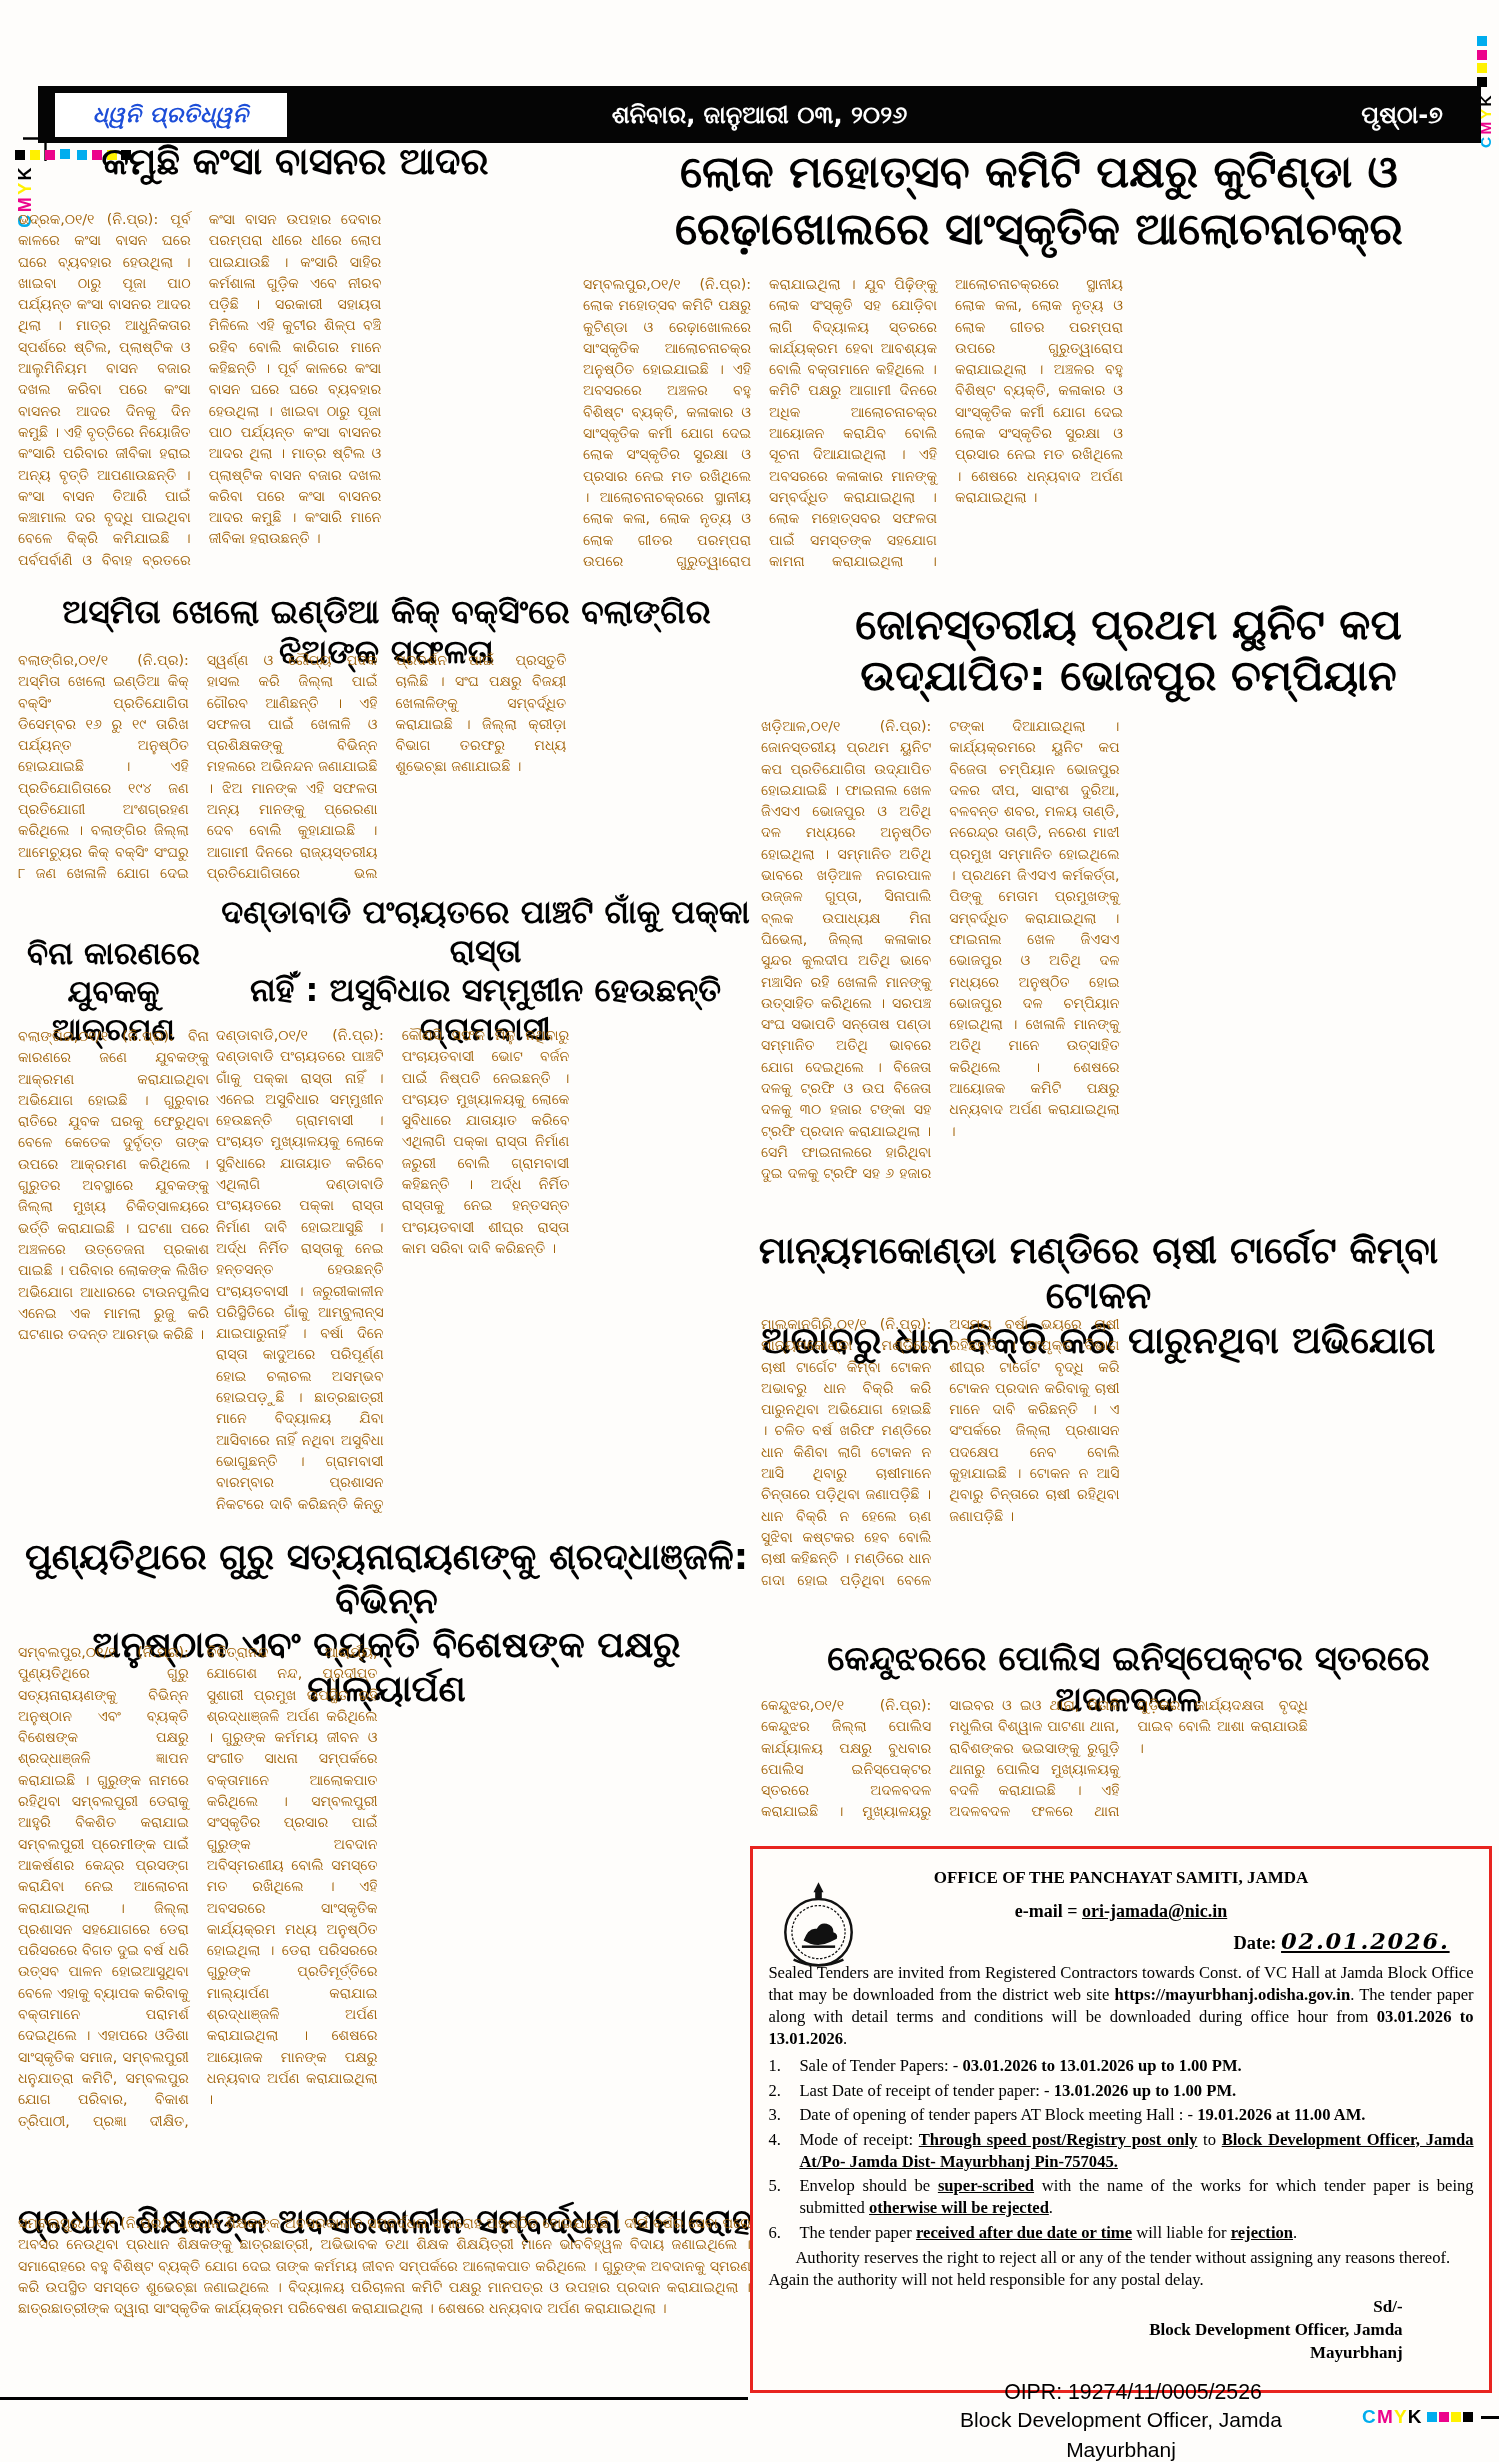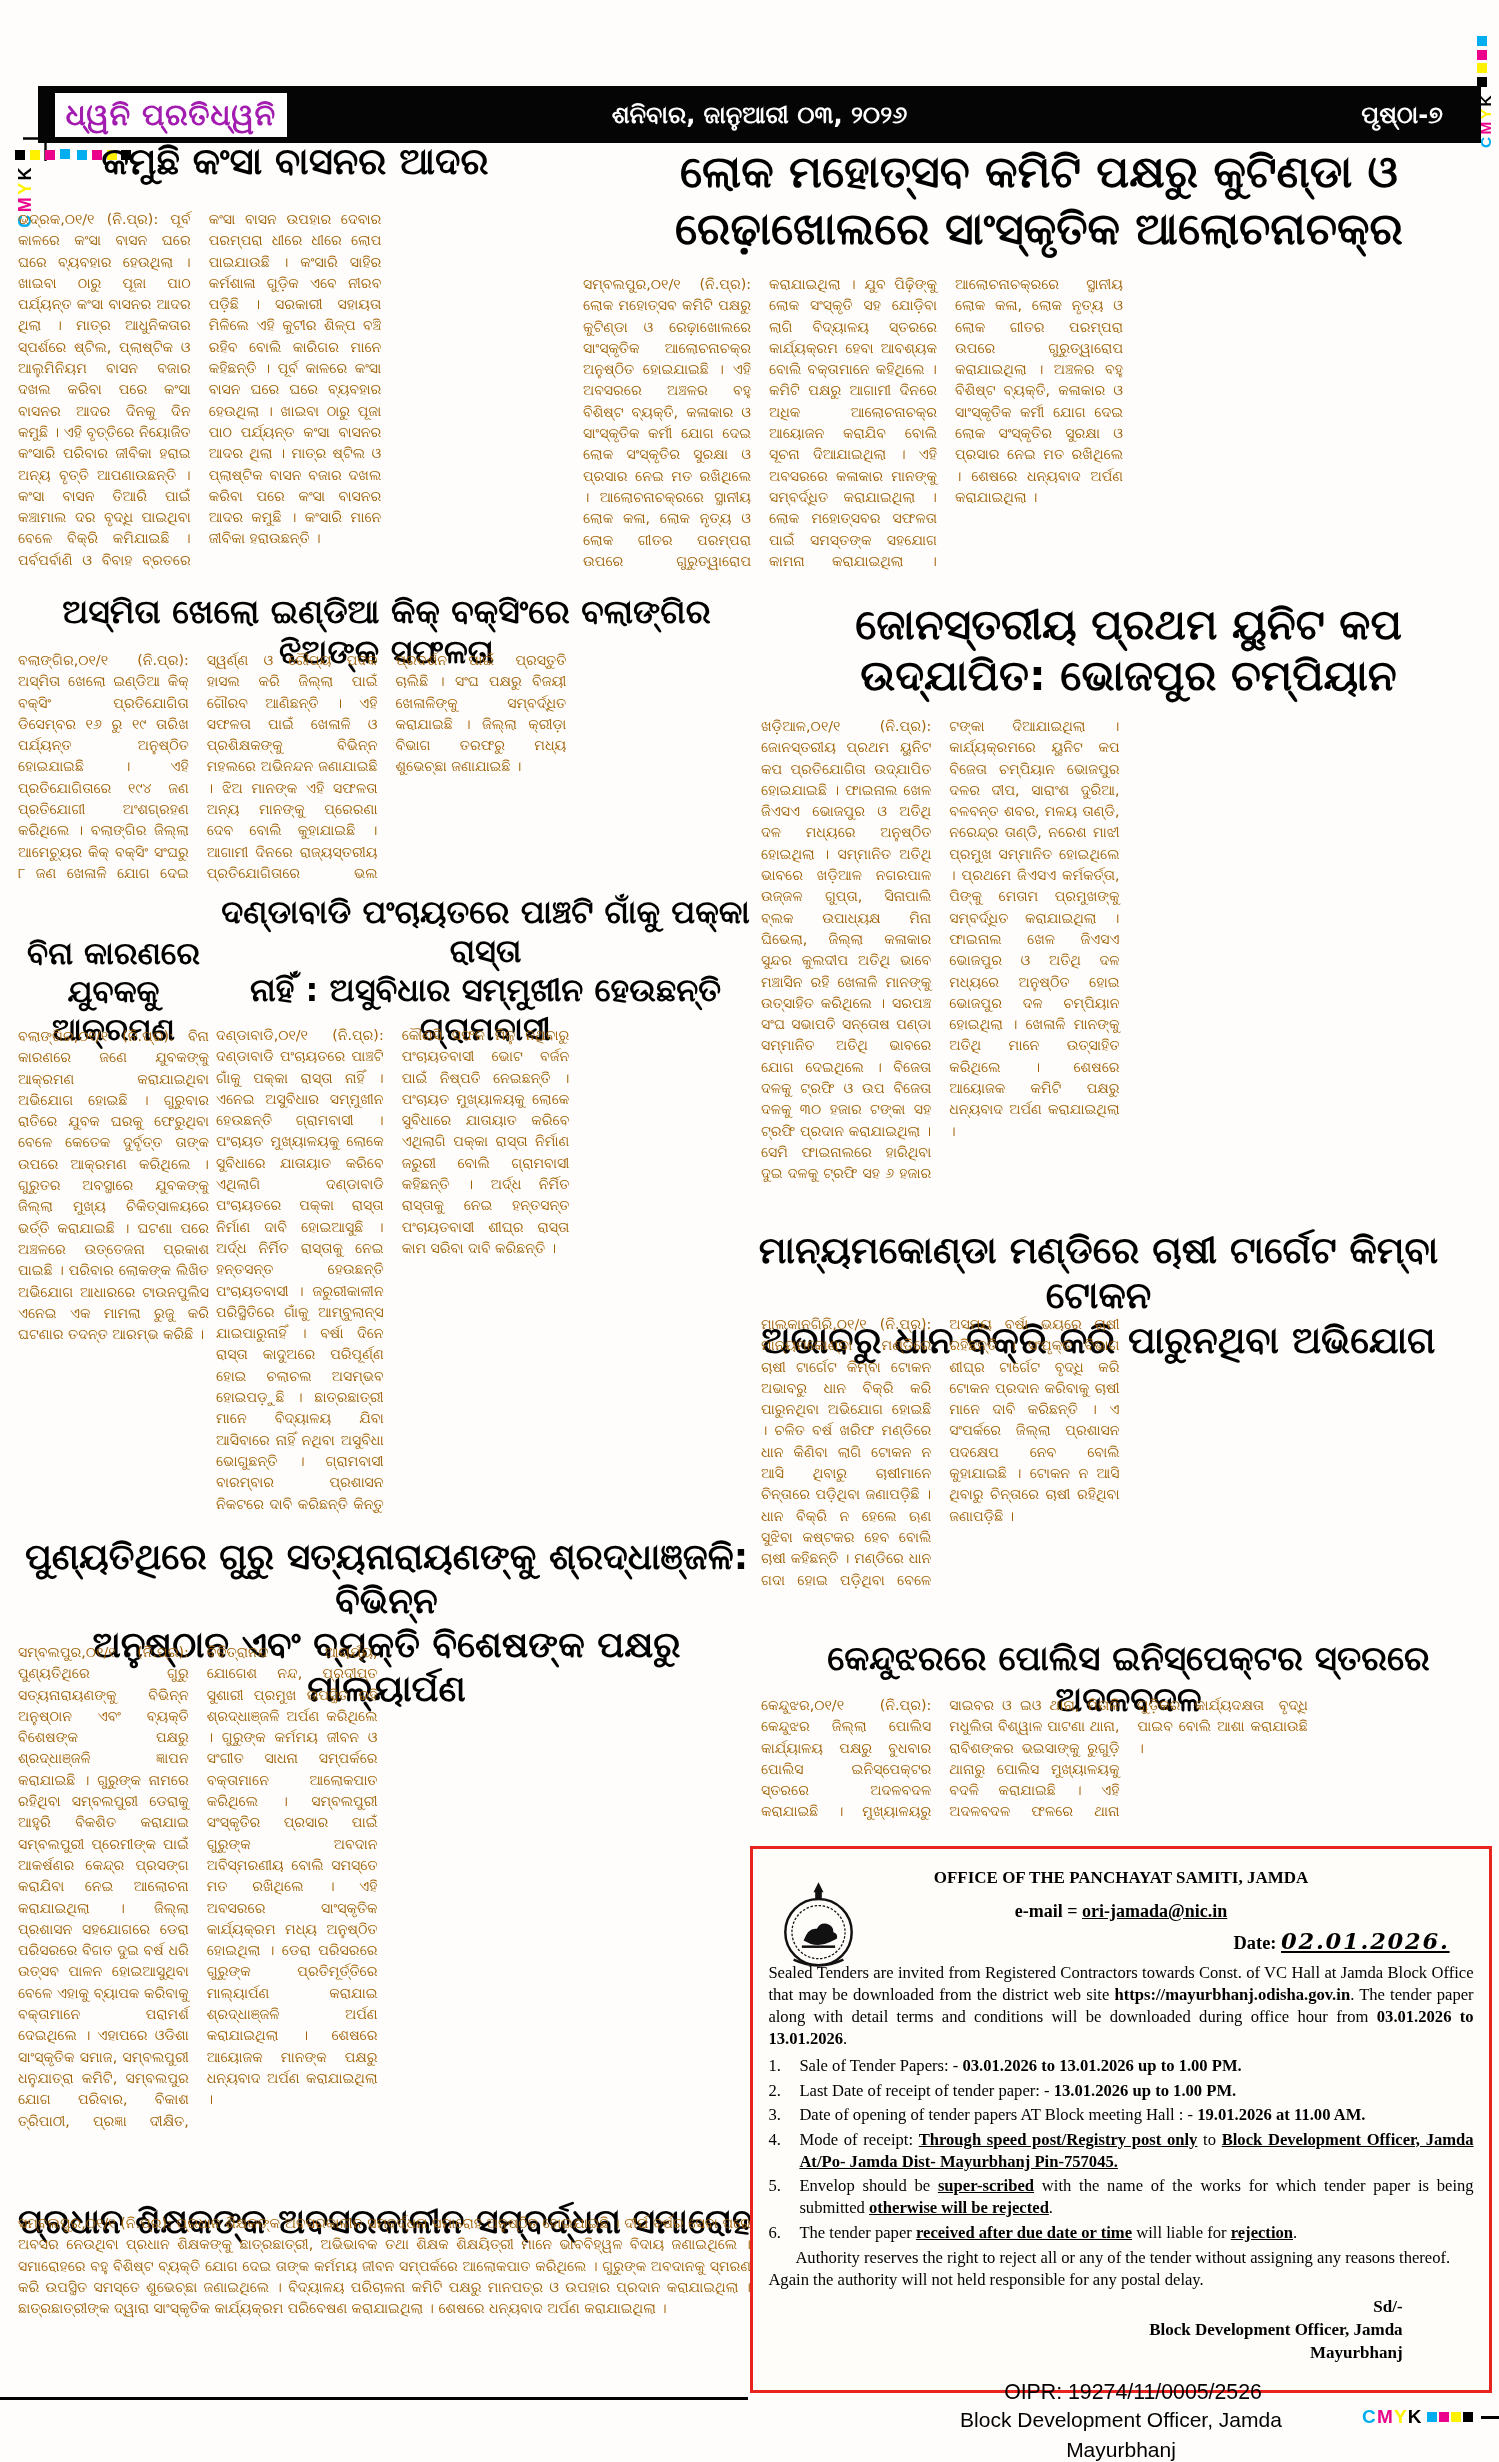--- a/index.html
+++ b/index.html
@@ -12,21 +12,21 @@
   .cmyk-txt{font-weight:bold;font-size:19px;letter-spacing:1.2px;font-family:"Liberation Sans",sans-serif;}
   .flip{transform:rotate(180deg);display:inline-block;}
   .vtxt{writing-mode:vertical-rl;transform:rotate(180deg);font-weight:bold;font-size:18px;
         letter-spacing:2.4px;font-family:"Liberation Sans",sans-serif;}
   .crosshair{stroke:#000;stroke-width:4;}
 
   
   .masthead{position:absolute;left:38px;top:86px;width:1443px;height:57px;background:#050505;}
   .logo-box{position:absolute;left:16.6px;top:6.5px;width:232px;height:44px;background:#ffffff;
             display:flex;align-items:center;justify-content:center;}
-  .logo-text{font-size:30px;font-weight:bold;color:#a21caf;letter-spacing:0.6px;
+  .logo-text{font-size:22px;font-weight:bold;color:#1d4ed8;letter-spacing:0.6px;font-style:italic;
              text-shadow:0.6px 0.6px 0 #fff;}
   .m-date{position:absolute;left:0;right:0;top:0;bottom:0;display:flex;align-items:center;
           justify-content:center;color:#fff;font-size:24px;font-weight:bold;}
   .m-page{position:absolute;right:38px;top:0;bottom:0;display:flex;align-items:center;
           color:#fff;font-size:24px;font-weight:bold;}
 
   
   .hl{position:absolute;font-weight:bold;color:#000;text-align:center;line-height:1.22;}
   .hl .l{display:block;}
   .bt{position:absolute;font-size:14.2px;line-height:1.5;text-align:justify;color:#a16207;

